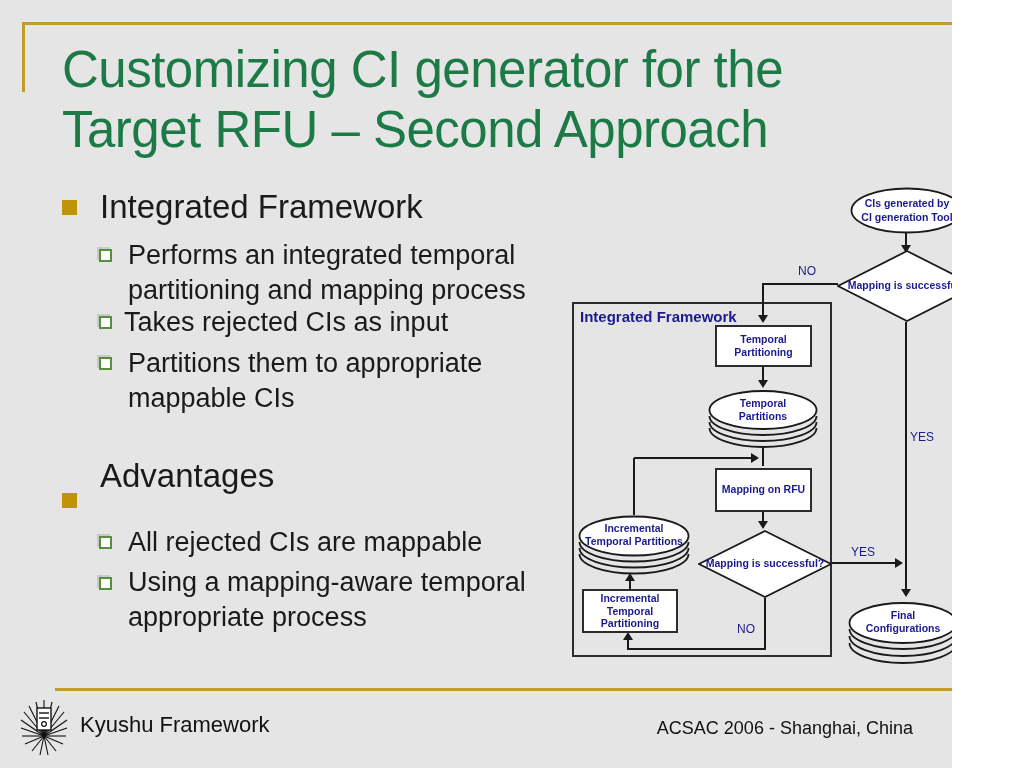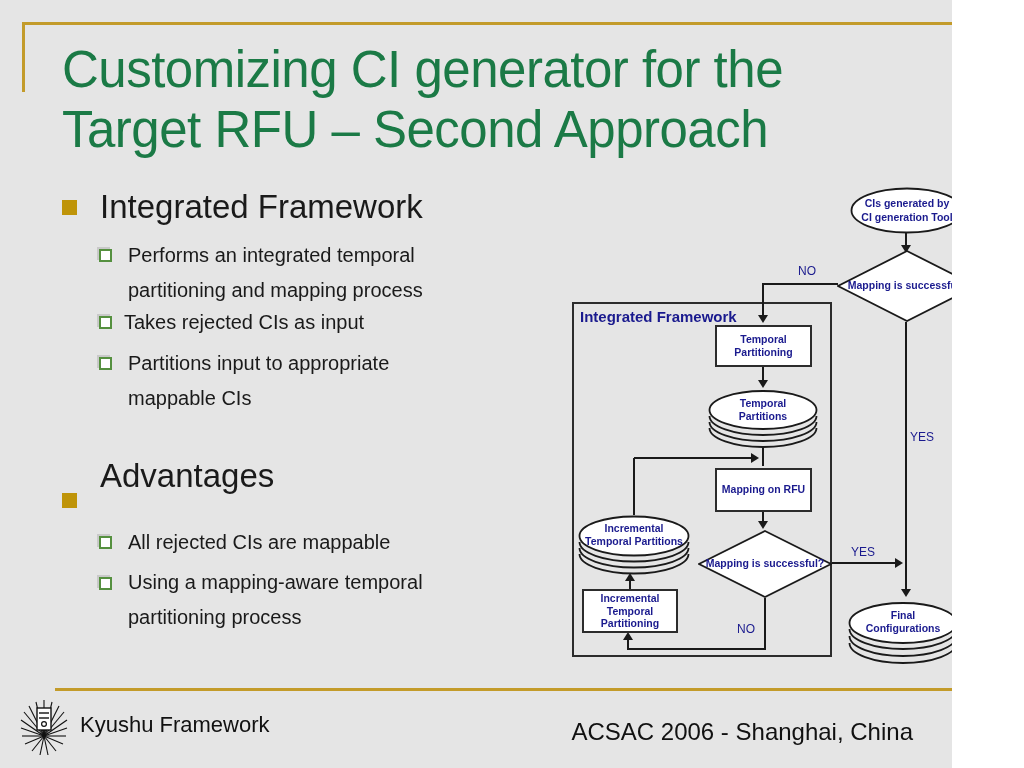--- a/index.html
+++ b/index.html
@@ -6,21 +6,21 @@
   .slide{position:relative;width:952px;height:768px;background:#e5e5e5;overflow:hidden;
          font-family:"Liberation Sans", sans-serif;color:#1a1a1a;}
   .pre{white-space:pre-line;}
   
   .rule{position:absolute;background:#c39b2a;}
   
   .title{position:absolute;left:62px;top:40px;width:900px;font-size:51px;line-height:1.18;
          color:#1b7a46;letter-spacing:-0.5px;}
   
   .l1text{position:absolute;font-size:33px;line-height:1.2;color:#1a1a1a;}
-  .l2text{position:absolute;font-size:20px;line-height:35px;color:#1a1a1a;}
+  .l2text{position:absolute;font-size:27px;line-height:35px;color:#1a1a1a;}
   .b1{position:absolute;width:15px;height:15px;background:#bf9408;}
   .b2{position:absolute;width:9px;height:9px;background:#fff;border:2px solid #55903f;
       box-shadow:-2px -2px 0 #c9c9c9;}
   
   .node-label{position:absolute;left:0;top:0;right:0;bottom:0;display:flex;align-items:center;
               justify-content:center;text-align:center;font-weight:bold;color:#1a1a8e;
               font-size:10.5px;line-height:1.25;}
   .stack-label{align-items:flex-start;padding-top:7px;}
   .dbox{position:absolute;background:#fff;border:2px solid #2c2c2c;box-sizing:border-box;}
   .shape{position:absolute;}
@@ -30,21 +30,21 @@
   .arr-d{position:absolute;width:0;height:0;border-left:5px solid transparent;
          border-right:5px solid transparent;border-top:8px solid #1a1a1a;}
   .arr-u{position:absolute;width:0;height:0;border-left:5px solid transparent;
          border-right:5px solid transparent;border-bottom:8px solid #1a1a1a;}
   .arr-r{position:absolute;width:0;height:0;border-top:5px solid transparent;
          border-bottom:5px solid transparent;border-left:8px solid #1a1a1a;}
   .container-box{position:absolute;border:2px solid #2c2c2c;background:transparent;box-sizing:border-box;}
   .container-label{position:absolute;left:6px;top:4px;font-size:15px;font-weight:bold;color:#1a1a8e;}
   
   .footer-org{position:absolute;left:80px;top:712px;font-size:22px;color:#111;}
-  .footer-conf{position:absolute;right:39px;top:718px;font-size:24px;color:#111;}
+  .footer-conf{position:absolute;right:39px;top:718px;font-size:18px;color:#111;}
 </style>
 </head>
 <body>
 
 <div class="slide">
 
   <div class="rule" style="left:23px;top:22px;width:963px;height:3px;"></div>
   <div class="rule" style="left:22px;top:22px;width:3px;height:70px;"></div>
   <div class="rule" style="left:55px;top:688px;width:913px;height:3px;"></div>
 
@@ -55,32 +55,32 @@
   <div class="l1text" style="left:100px;top:187px;">Integrated Framework</div>
 
   <div class="b2" style="left:99px;top:249px;"></div>
   <div class="l2text pre" style="left:128px;top:238px;width:480px;">Performs an integrated temporal
 partitioning and mapping process</div>
 
   <div class="b2" style="left:99px;top:316px;"></div>
   <div class="l2text" style="left:124px;top:305px;width:480px;">Takes rejected CIs as input</div>
 
   <div class="b2" style="left:99px;top:357px;"></div>
-  <div class="l2text pre" style="left:128px;top:346px;width:480px;">Partitions input to appropriate
+  <div class="l2text pre" style="left:128px;top:346px;width:480px;">Partitions them to appropriate
 mappable CIs</div>
 
   <div class="b1" style="left:62px;top:493px;"></div>
   <div class="l1text" style="left:100px;top:456px;">Advantages</div>
 
   <div class="b2" style="left:99px;top:536px;"></div>
   <div class="l2text" style="left:128px;top:525px;width:480px;">All rejected CIs are mappable</div>
 
   <div class="b2" style="left:99px;top:577px;"></div>
   <div class="l2text pre" style="left:128px;top:565px;width:480px;">Using a mapping-aware temporal
-partitioning process</div>
+appropriate process</div>
 
   <div class="container-box" style="left:572px;top:302px;width:260px;height:355px;">
     <div class="container-label">Integrated Framework</div>
   </div>
 
   <div class="shape" style="left:850px;top:187px;width:114px;height:47px;">
     <svg width="114" height="47" viewBox="0 0 114 47">
       <ellipse cx="57" cy="23.5" rx="55.5" ry="22" fill="#fff" stroke="#1a1a1a" stroke-width="1.8"></ellipse>
     </svg>
     <div class="node-label pre">CIs generated by

